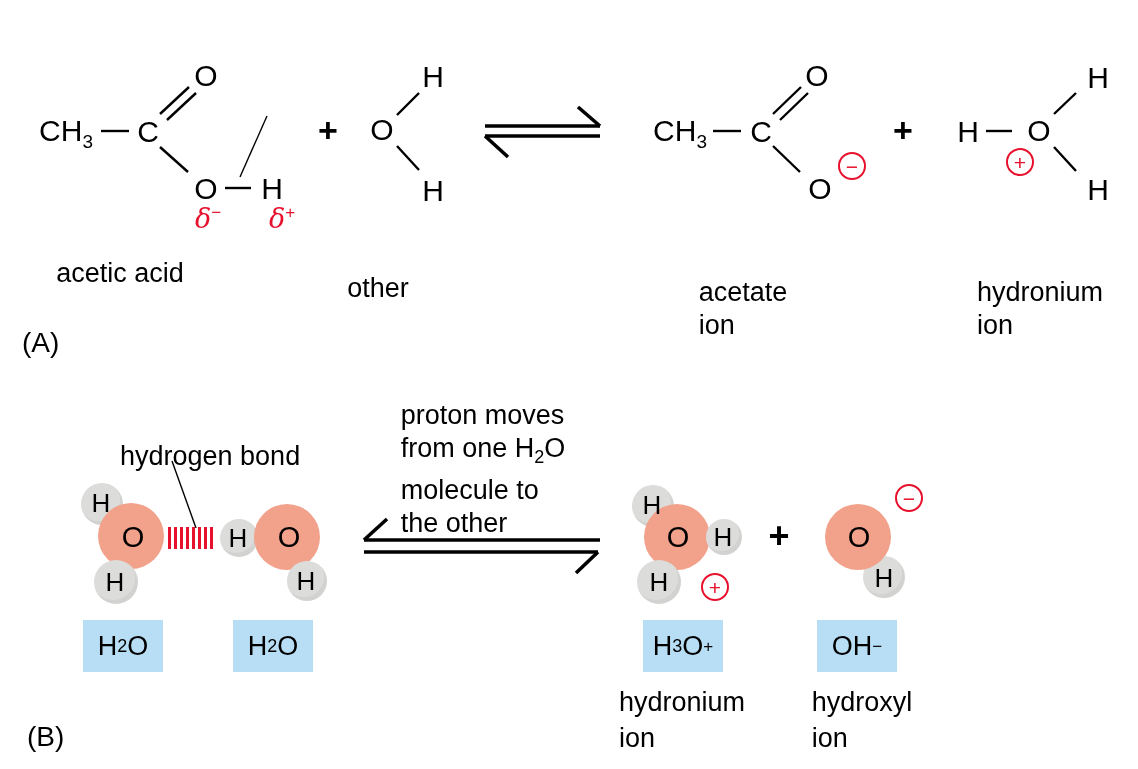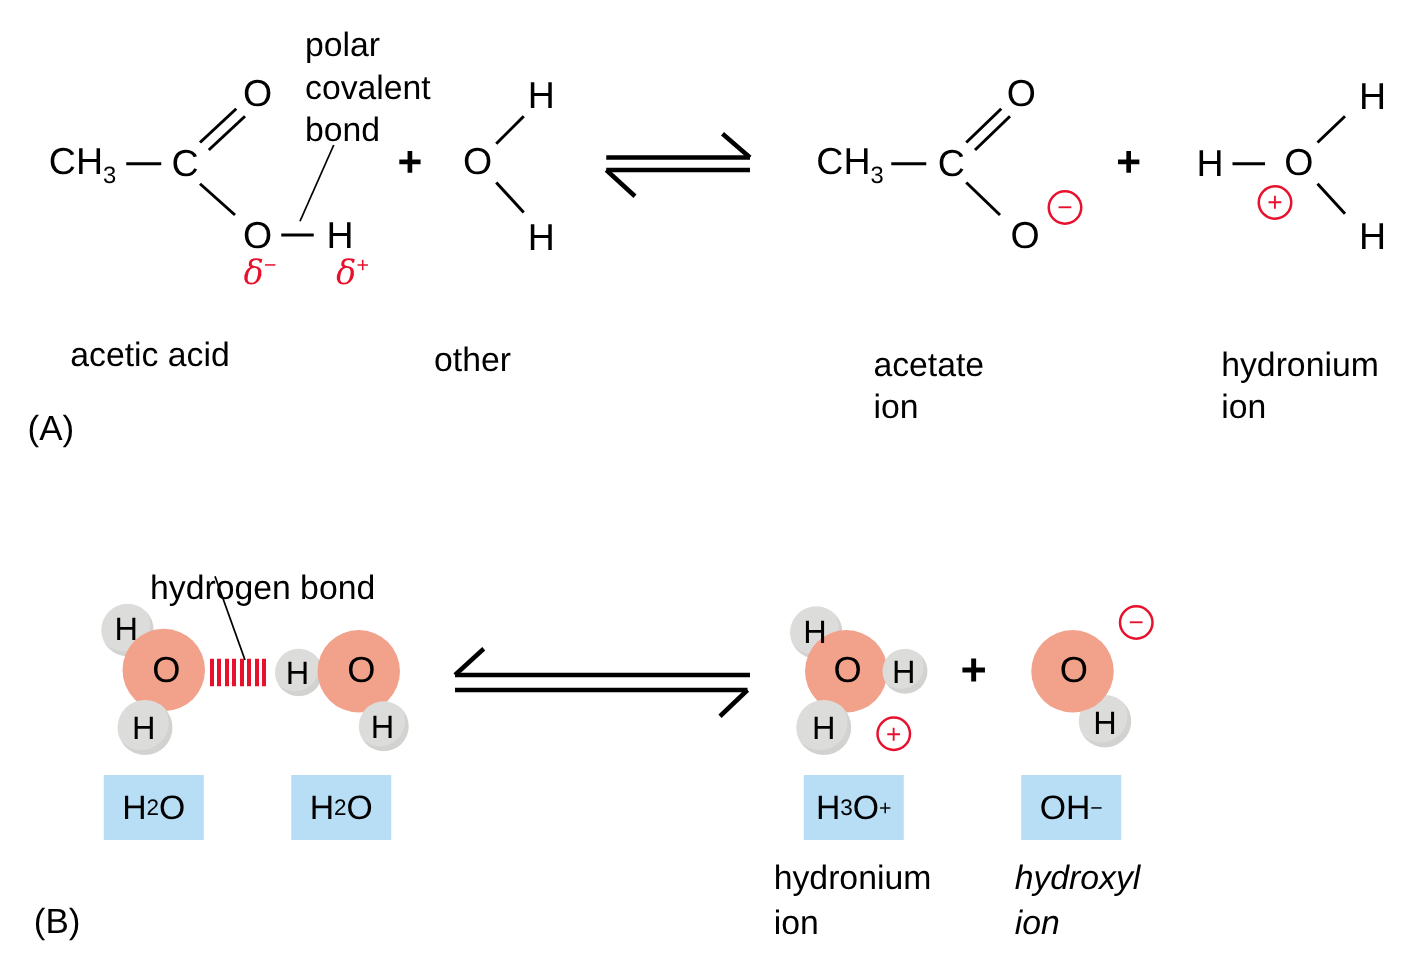--- a/index.html
+++ b/index.html
@@ -76,25 +76,20 @@
 
     <line class="thin" x1="172" y1="461" x2="196" y2="528"></line>
     <g>
       <line class="arrow" x1="364" y1="540" x2="600" y2="540"></line>
       <line class="arrow" x1="364" y1="540" x2="387" y2="519"></line>
       <line class="arrow" x1="364" y1="552" x2="598" y2="552"></line>
       <line class="arrow" x1="598" y1="552" x2="576" y2="573"></line>
     </g>
   </svg>
 
-  <div class="lbl" style="left:244px;top:19px;line-height:34px;">
-    <div>polar</div>
-    <div>covalent</div>
-    <div>bond</div>
-  </div>
 
   <span class="atom" style="left:66px;top:133px;"><span>CH</span><sub>3</sub></span>
   <span class="atom" style="left:148px;top:132px;">C</span>
   <span class="atom" style="left:206px;top:76px;">O</span>
   <span class="atom" style="left:206px;top:189px;">O</span>
   <span class="atom" style="left:272px;top:189px;">H</span>
   <span class="delta" style="left:208px;top:218px;"><span>δ</span><sup>−</sup></span>
   <span class="delta" style="left:282px;top:218px;"><span>δ</span><sup>+</sup></span>
 
   <span class="plus" style="left:328px;top:130px;">+</span>
@@ -110,34 +105,40 @@
   <span class="csign" style="left:852px;top:166px;">−</span>
 
   <span class="plus" style="left:903px;top:130px;">+</span>
 
   <span class="atom" style="left:968px;top:132px;">H</span>
   <span class="atom" style="left:1039px;top:131px;">O</span>
   <span class="atom" style="left:1098px;top:78px;">H</span>
   <span class="atom" style="left:1098px;top:190px;">H</span>
   <span class="csign" style="left:1020px;top:162px;">+</span>
 
-  <span class="lbl ctr" style="left:120px;top:284px;">acetic acid</span>
+  <span class="lbl ctr" style="left:120px;top:273px;">acetic acid</span>
   <span class="lbl ctr" style="left:378px;top:288px;">other</span>
   <div class="lbl hc" style="left:743px;top:276px;">
     <div>acetate</div>
     <div>ion</div>
   </div>
   <div class="lbl hc" style="left:1040px;top:276px;">
     <div>hydronium</div>
     <div>ion</div>
   </div>
   <span class="panel" style="left:22px;top:329px;">(A)</span>
 
-  <span class="lbl" style="left:120px;top:454px;">hydrogen bond</span>
-
+  <span class="lbl" style="left:120px;top:440px;">hydrogen bond</span>
+
+  <div class="lbl hc" style="left:483px;top:399px;">
+    <div>proton moves</div>
+    <div><span>from one H</span><sub style="font-size:18px;">2</sub><span>O</span></div>
+    <div>molecule to</div>
+    <div>the other</div>
+  </div>
 
   <div class="ball hy back" style="left:102px;top:504px;width:42px;height:42px;"></div>
   <div class="ball ox" style="left:131px;top:536px;"></div>
   <div class="ball hy front" style="left:116px;top:582px;width:44px;height:44px;"></div>
   <span class="blet" style="left:101px;top:503px;">H</span>
   <span class="blet o" style="left:133px;top:537px;">O</span>
   <span class="blet" style="left:115px;top:582px;">H</span>
 
   <div class="stripes" style="left:168px;top:527px;width:48px;height:22px;"></div>
 
@@ -185,19 +186,19 @@
   </div>
   <div class="bluebox" style="left:817px;top:620px;">
     <span>OH</span>
       <sup>−</sup>
   </div>
 
   <div class="lbl hc" style="left:682px;top:684px;line-height:36px;">
     <div>hydronium</div>
     <div>ion</div>
   </div>
-  <div class="lbl hc" style="left:862px;top:684px;line-height:36px;font-style:italic;">
+  <div class="lbl hc" style="left:862px;top:684px;line-height:36px;">
     <div>hydroxyl</div>
     <div>ion</div>
   </div>
   <span class="panel" style="left:27px;top:723px;">(B)</span>
 
 </div>
 
 </body></html>

